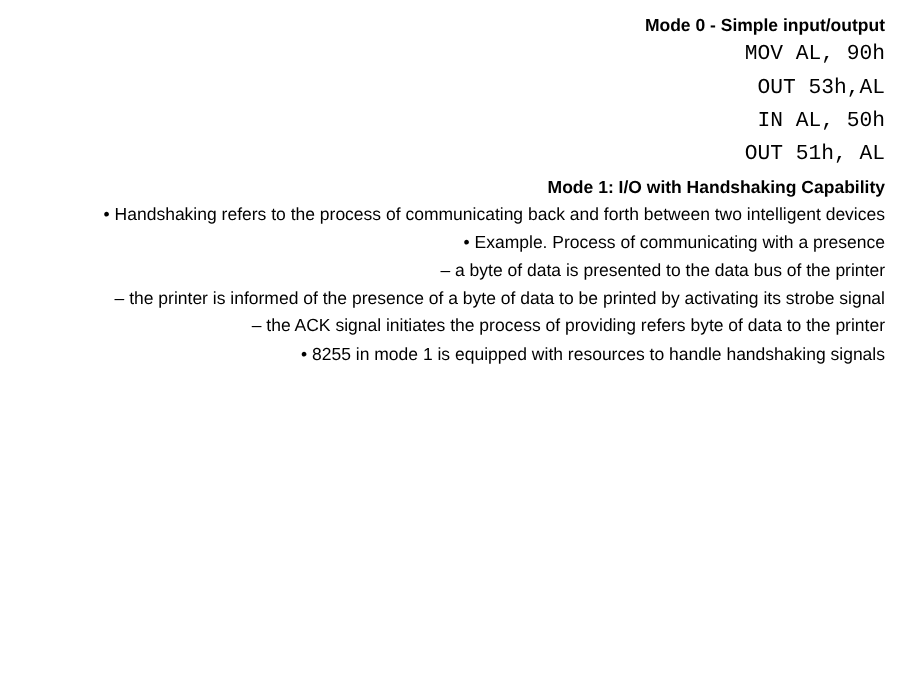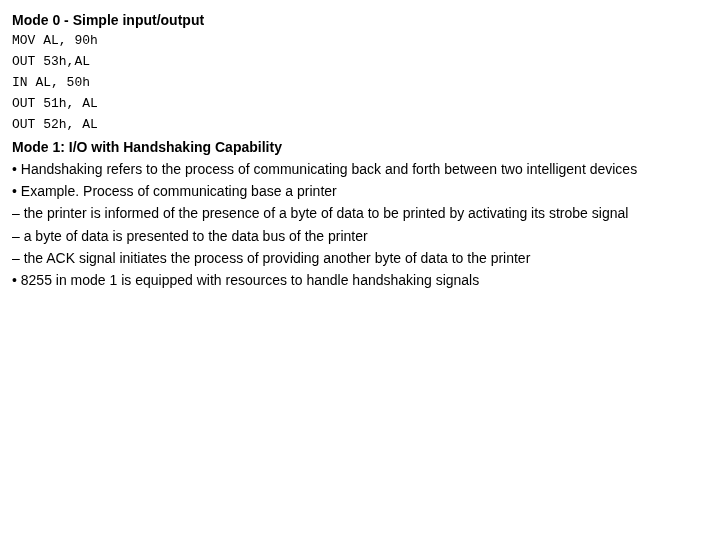--- a/index.html
+++ b/index.html
@@ -18,38 +18,38 @@
     }
     .content {
       padding: 10px 12px;
       line-height: 1.45;
     }
     .bold {
       font-weight: bold;
     }
     p {
       margin-bottom: 2px;
+      text-align: right;
     }
     .code-line {
       font-family: 'Courier New', Courier, monospace;
-      font-size: 13px;
+      font-size: 17px;
     }
   </style>
 </head>
 <body>
 
 <div class="content">
   <div id="sections-container">
       <p class="bold">Mode 0 - Simple input/output</p>
       <p class="code-line">MOV AL, 90h</p>
       <p class="code-line">OUT 53h,AL</p>
       <p class="code-line">IN AL, 50h</p>
       <p class="code-line">OUT 51h, AL</p>
-      <p class="code-line">OUT 52h, AL</p>
       <p class="bold">Mode 1: I/O with Handshaking Capability</p>
       <p>• Handshaking refers to the process of communicating back and forth between two intelligent devices</p>
-      <p>• Example. Process of communicating base a printer</p>
+      <p>• Example. Process of communicating with a presence</p>
+      <p>– a byte of data is presented to the data bus of the printer</p>
       <p>– the printer is informed of the presence of a byte of data to be printed by activating its strobe signal</p>
-      <p>– a byte of data is presented to the data bus of the printer</p>
-      <p>– the ACK signal initiates the process of providing another byte of data to the printer</p>
+      <p>– the ACK signal initiates the process of providing refers byte of data to the printer</p>
       <p>• 8255 in mode 1 is equipped with resources to handle handshaking signals</p>
     </div>
 </div>
 
 </body></html>

